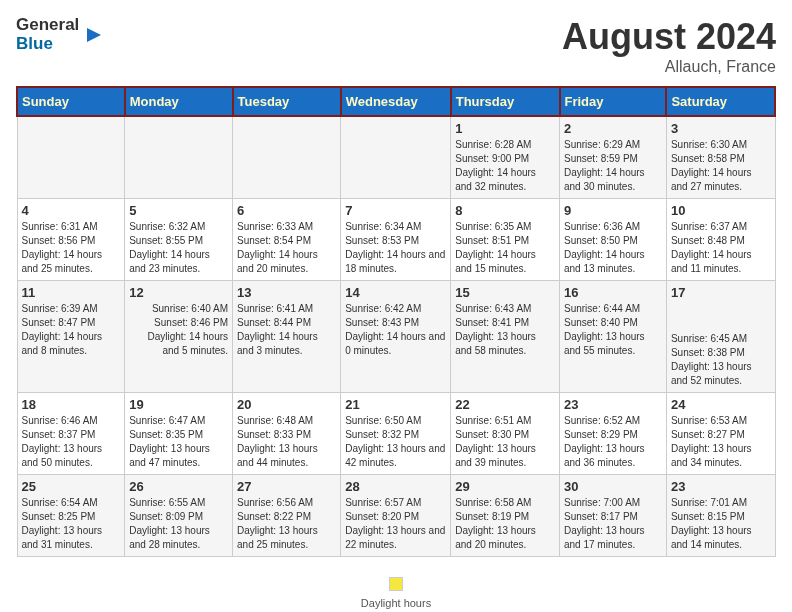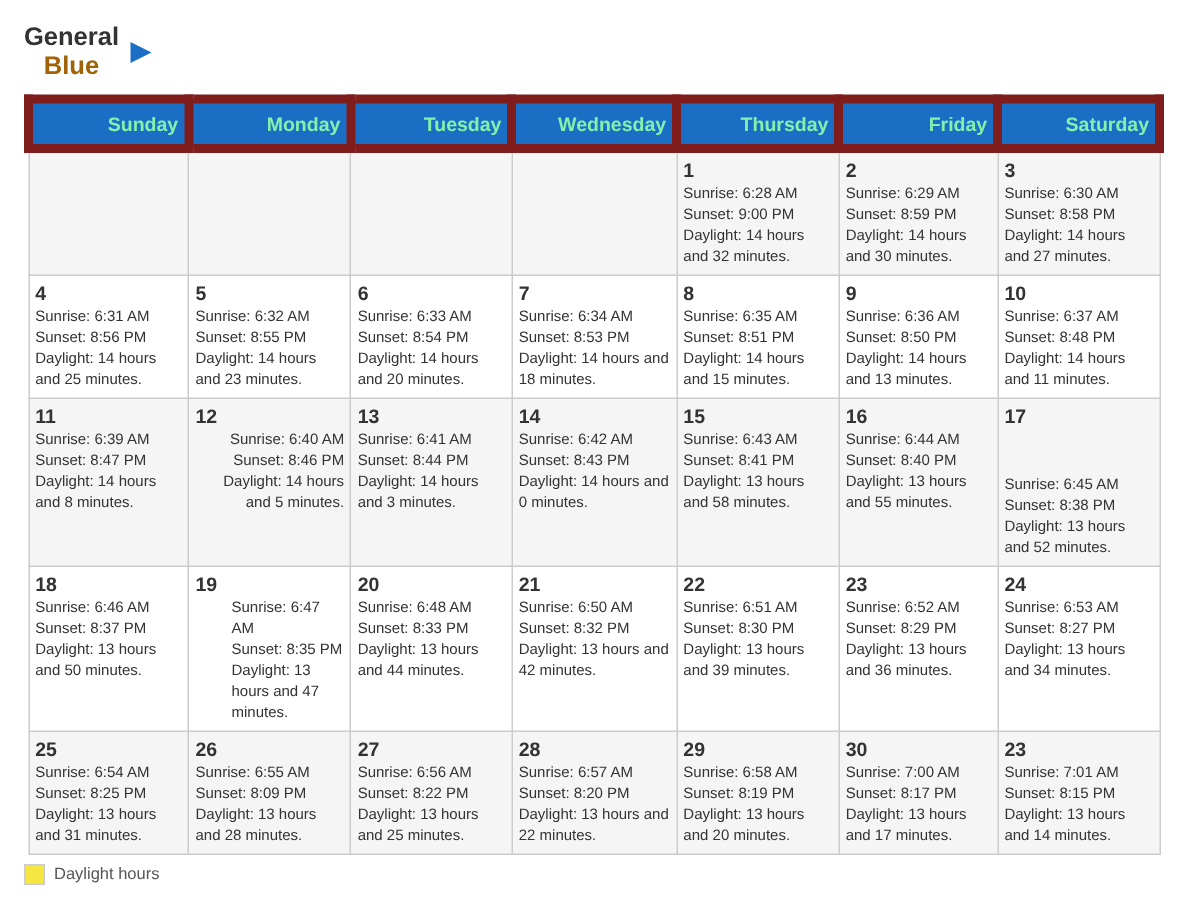--- a/index.html
+++ b/index.html
@@ -32,26 +32,26 @@
     .location-title {
       font-size: 16px;
       color: #555;
     }
     table {
       width: 100%;
       border-collapse: collapse;
     }
     thead tr th {
       background-color: #1a6fc4;
-      color: #86efac;
+      color: #fef9c3;
       font-size: 13px;
       font-weight: bold;
       padding: 6px 4px;
-      text-align: right;
-      border: 6px solid #7f1d1d;
+      text-align: left;
+      border: 2px solid #7f1d1d;
     }
     tbody tr td {
       vertical-align: top;
       border: 1px solid #ccc;
       padding: 4px;
       width: 113px;
       min-height: 80px;
       font-size: 10.5px;
       color: #333;
       background: #fff;
@@ -70,51 +70,54 @@
     }
     .day-info {
       font-size: 10px;
       color: #333;
       line-height: 1.4;
     }
     .empty-cell {
       background: #f9f9f9;
     }
     .legend {
-      margin-top: 6px;
+      margin-top: 20px;
       font-size: 11px;
       color: #555;
       display: flex;
       align-items: center;
       gap: 6px;
+      flex-direction: column;
     }
     .legend-box {
       width: 14px;
       height: 14px;
       background: #f5e642;
       display: inline-block;
       border: 1px solid #ccc;
     }
   </style>
 </head>
 <body>
 
 <div class="header">
   <div class="logo">
-    <div style="display:flex;flex-direction:column;line-height:1.1;align-items:center;">
+    <div style="display:flex;flex-direction:column;line-height:1.1;">
       <span style="font-size:17px;font-weight:bold;color:#333;">General</span>
-      <span style="font-size:17px;font-weight:bold;color:#a16207;">Blue</span>
+      <span style="font-size:17px;font-weight:bold;color:#0369a1;">Blue</span>
     </div>
     <div style="display:flex;align-items:center;">
       <svg width="22" height="22" viewBox="0 0 22 22">
         <polygon points="4,4 18,11 4,18" fill="#1a6fc4"></polygon>
       </svg>
     </div>
   </div>
   <div class="title-block">
+    <div class="month-title">August 2024</div>
+    <div class="location-title">Allauch, France</div>
   </div>
 </div>
 
 <table>
   <thead>
     <tr>
     <th>Sunday</th>
         <th>Monday</th>
         <th>Tuesday</th>
         <th>Wednesday</th>
@@ -238,21 +241,21 @@
       </tr>
       <tr>
         <td>
           <span class="day-number">18</span>
           <div class="day-info" style="white-space: pre-line;">Sunrise: 6:46 AM
 Sunset: 8:37 PM
 Daylight: 13 hours and 50 minutes.</div>
         </td>
         <td>
           <span class="day-number">19</span>
-          <div class="day-info" style="white-space: pre-line; margin-left: 24px;">Sunrise: 6:47 AM
+          <div class="day-info" style="white-space: pre-line;">Sunrise: 6:47 AM
 Sunset: 8:35 PM
 Daylight: 13 hours and 47 minutes.</div>
         </td>
         <td>
           <span class="day-number">20</span>
           <div class="day-info" style="white-space: pre-line;">Sunrise: 6:48 AM
 Sunset: 8:33 PM
 Daylight: 13 hours and 44 minutes.</div>
         </td>
         <td>

